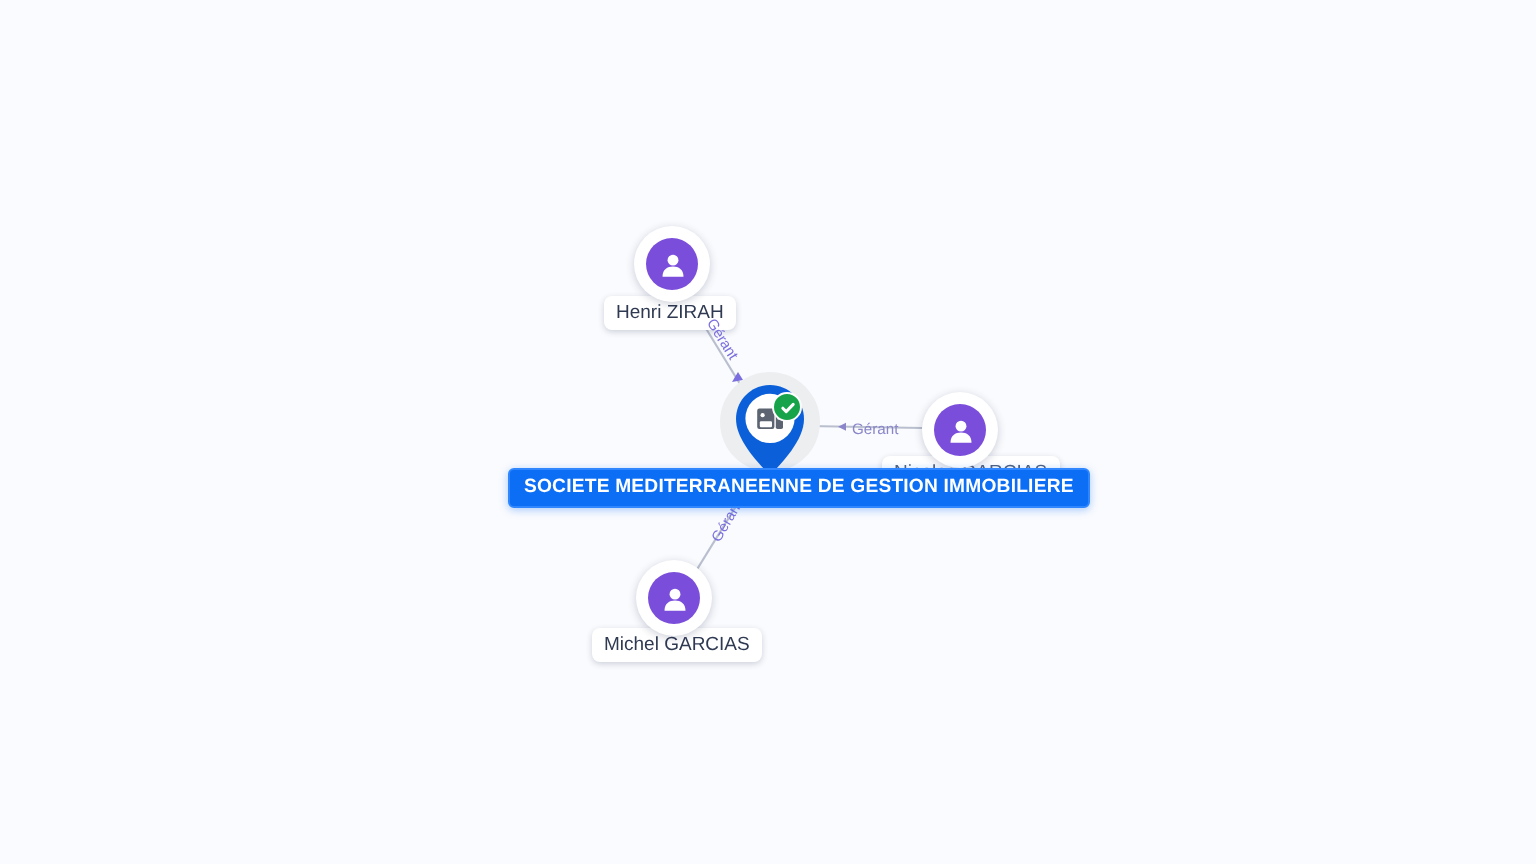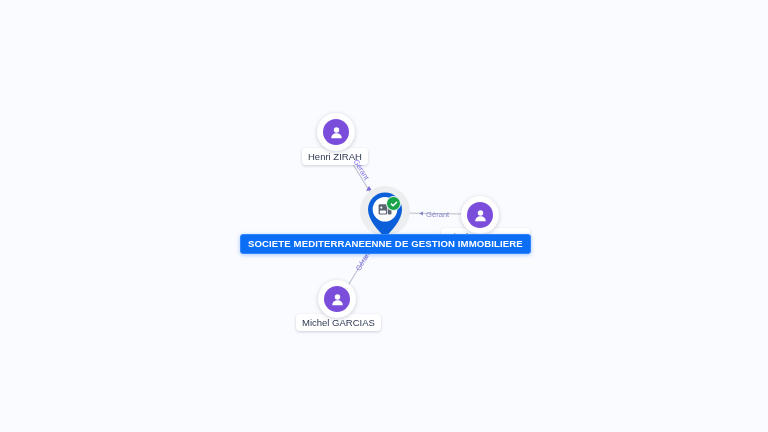--- a/index.html
+++ b/index.html
@@ -195,15 +195,15 @@
     </div>
   </div>
   <div class="node-label" style="left:296px; top:314px;text-align:center;">Michel GARCIAS</div>
 
   <div class="edge-label" style="left:350px; top:165px; transform: rotate(58deg);">Gérant</div>
 
   <div class="edge-label flat" style="left:426px; top:210px;">Gérant</div>
 
   <div class="edge-label" style="left:352px; top:256px; transform: rotate(-59deg);">Gérant</div>
 
-  <div class="company-banner" style="left:240px; top:234px;">SOCIETE MEDITERRANEENNE DE GESTION IMMOBILIERE</div>
+  <div class="company-banner" style="left:254px; top:234px;">SOCIETE MEDITERRANEENNE DE GESTION IMMOBILIERE</div>
 
 </div>
 
 </body></html>

